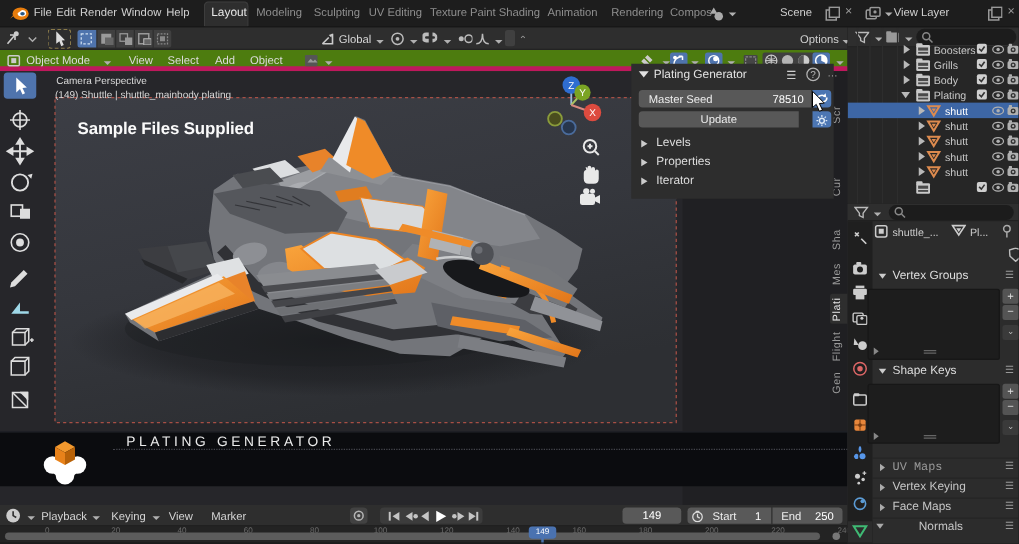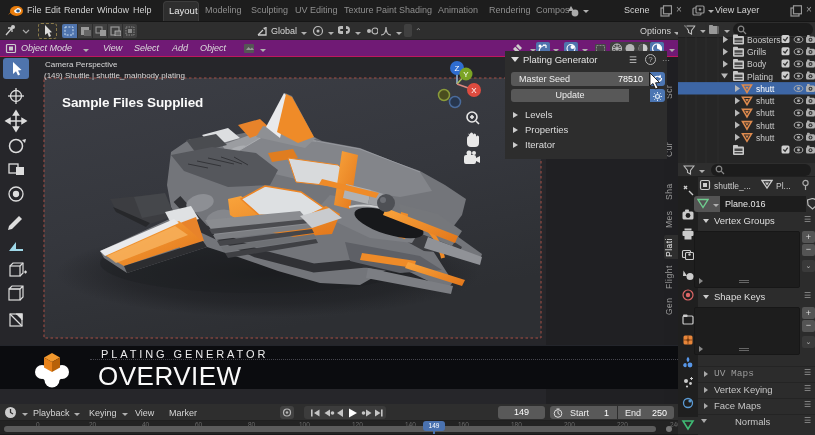--- a/index.html
+++ b/index.html
@@ -122,21 +122,21 @@
   <svg class="abs" style="left:380px;top:3px" width="12" height="12" viewBox="0 0 12 12">
         <path d="M1,10 Q6,10 6,2 Q6,10 11,10" fill="none" stroke="#bbb" stroke-width="1.2"></path>
       </svg>
   <span class="abs v" style="left:393px;top:10px"></span>
   <span class="abs" style="left:404px;top:2px;width:8px;height:13px;background:#404040;border-radius:2px;"></span>
   <span class="abs" style="left:415px;top:5px;color:#999;font-size:8px;">⌃</span>
   <span class="abs" style="left:640px;top:4px;color:#d0d0d0;font-size:9px;">Options</span>
   <span class="abs v" style="left:671px;top:10px"></span>
 </div>
 
-<div class="abs" style="left:0;top:40px;width:678px;height:17px;background:#701a75;border-bottom:1px solid #be185d;font-style:italic;" id="row3">
+<div class="abs" style="left:0;top:40px;width:678px;height:17px;background:#4d7c0f;border-bottom:4px solid #be185d;" id="row3">
   <svg class="abs" style="left:5px;top:3px" width="12" height="11" viewBox="0 0 12 11">
         <rect x="1.5" y="1.5" width="9" height="8" rx="1" fill="none" stroke="#ccc" stroke-width="1.2"></rect>
         <rect x="4" y="3.5" width="4" height="4" fill="#ccc"></rect>
       </svg>
   <span class="abs" style="left:21px;top:3px;color:#dcdcdc;font-size:9px;">Object Mode</span>
   <span class="abs v" style="left:80px;top:9px"></span>
   <span class="abs" style="left:103px;top:3px;color:#dcdcdc;font-size:9px;">View</span>
   <span class="abs" style="left:134px;top:3px;color:#dcdcdc;font-size:9px;">Select</span>
   <span class="abs" style="left:172px;top:3px;color:#dcdcdc;font-size:9px;">Add</span>
   <span class="abs" style="left:200px;top:3px;color:#dcdcdc;font-size:9px;">Object</span>
@@ -408,21 +408,21 @@
     <span class="abs" style="left:8px;top:2px;color:#eee;font-size:9px;">Master Seed</span>
     <span class="abs" style="right:6px;top:2px;color:#fff;font-size:9px;">78510</span>
   </div>
   <div class="abs" style="left:145px;top:21px;width:15px;height:14px;background:#4c76b3;border-radius:0 3px 3px 0;"></div>
   <svg class="abs" style="left:147px;top:23px" width="11" height="10" viewBox="0 0 11 10">
         <path d="M1.5,6 a4,3.5 0 0 1 7,-2.5 M9.5,4 a4,3.5 0 0 1 -7,2.5" fill="none" stroke="#fff" stroke-width="1.2"></path>
         <path d="M8.5,0.5 L9,3.8 L6,3.2 Z" fill="#fff"></path>
         <path d="M2.5,9.5 L2,6.2 L5,6.8 Z" fill="#fff"></path>
       </svg>
 
-  <div class="abs" style="left:6px;top:38px;width:118px;height:13px;background:#585858;border-radius:3px 0 0 3px;text-align:center;color:#eee;font-size:9px;line-height:13px;">Update</div>
+  <div class="abs" style="left:6px;top:38px;width:128px;height:13px;background:#585858;border-radius:3px 0 0 3px;text-align:center;color:#eee;font-size:9px;line-height:13px;">Update</div>
   <div class="abs" style="left:145px;top:38px;width:15px;height:13px;background:#4c76b3;border-radius:0 3px 3px 0;"></div>
   <svg class="abs" style="left:148px;top:41px" width="9" height="9" viewBox="0 0 9 9">
         <circle cx="4.5" cy="4.5" r="2" fill="none" stroke="#dce8f5" stroke-width="1.2"></circle>
         <g stroke="#dce8f5" stroke-width="1">
           <line x1="4.5" y1="0" x2="4.5" y2="1.5"></line>
           <line x1="4.5" y1="7.5" x2="4.5" y2="9"></line>
           <line x1="0" y1="4.5" x2="1.5" y2="4.5"></line>
           <line x1="7.5" y1="4.5" x2="9" y2="4.5"></line>
           <line x1="1.3" y1="1.3" x2="2.3" y2="2.3"></line>
           <line x1="6.7" y1="6.7" x2="7.7" y2="7.7"></line>
@@ -447,21 +447,20 @@
     <circle cx="8" cy="24" r="7" fill="#fff"></circle>
     <circle cx="28" cy="24" r="7" fill="#fff"></circle>
     <circle cx="18" cy="32" r="7.5" fill="#fff"></circle>
     <polygon points="8,18 28,18 28,30 18,38 8,30" fill="#fff"></polygon>
     <polygon points="18,5 26,9.5 18,14 10,9.5" fill="#f2992e"></polygon>
     <polygon points="10,9.5 18,14 18,24 10,19.5" fill="#e8821a"></polygon>
     <polygon points="26,9.5 18,14 18,24 26,19.5" fill="#b86208"></polygon>
   </svg>
   <div class="abs" style="left:90px;top:13px;width:588px;height:1px;border-top:1px dotted #46464e;"></div>
   <div class="abs" style="left:101px;top:2px;color:#ececec;font-size:11px;letter-spacing:2.9px;">PLATING GENERATOR</div>
-  <div class="abs" style="left:98px;top:15px;color:#fafafa;font-size:26px;letter-spacing:0.5px;">OVERVIEW</div>
 </div>
 
 <div class="abs" style="left:0;top:404px;width:678px;height:17px;background:#2e2e2e;border-bottom:1px solid #202020;padding-left:16px;" id="tlhead">
   <svg class="abs" style="left:4px;top:2px" width="13" height="13" viewBox="0 0 13 13">
         <circle cx="6.5" cy="6.5" r="5.5" fill="#ccc"></circle>
         <path d="M6.5,3 L6.5,6.5 L9,8" stroke="#2e2e2e" stroke-width="1.3" fill="none"></path>
       </svg>
   <span class="abs v" style="left:19px;top:9px"></span>
   <span class="abs" style="left:33px;top:4px;color:#d5d5d5;font-size:9px;">Playback</span>
   <span class="abs v" style="left:71px;top:9px"></span>
@@ -733,28 +732,20 @@
   <svg class="abs" style="left:83px;top:16px" width="12" height="12" viewBox="0 0 12 12">
         <path d="M1,1.5 L11,1.5 L6,9 Z" fill="none" stroke="#ccc" stroke-width="1.3"></path>
         <path d="M4,3.5 L8,3.5 L6,6.5 Z" fill="#ccc"></path>
       </svg>
   <span class="abs" style="left:98px;top:18px;color:#ccc;font-size:8.5px;">Pl...</span>
   <svg class="abs" style="left:122px;top:16px" width="11" height="12" viewBox="0 0 11 12">
         <circle cx="5.5" cy="4" r="2.6" fill="none" stroke="#aaa" stroke-width="1.2"></circle>
         <line x1="5.5" y1="6.6" x2="5.5" y2="11" stroke="#aaa" stroke-width="1.2"></line>
       </svg>
 
-  <div class="abs" style="left:16px;top:33px;width:112px;height:16px;background:#545454;border-radius:3px 0 0 3px;">
-    <svg class="abs" style="left:3px;top:2px" width="12" height="12" viewBox="0 0 12 12">
-          <path d="M1,1.5 L11,1.5 L6,9.5 Z" fill="none" stroke="#6fce8f" stroke-width="1.4"></path>
-        </svg>
-    <span class="abs v" style="left:16px;top:8px"></span>
-    <span class="abs" style="left:26px;top:0;width:86px;height:16px;background:#1d1d1d;"></span>
-    <span class="abs" style="left:31px;top:3px;color:#e8e8e8;font-size:9px;">Plane.016</span>
-  </div>
   <svg class="abs" style="left:129px;top:35px" width="11" height="12" viewBox="0 0 11 12">
         <path d="M5.5,0.5 L10.5,2 L10,7 L5.5,11 L1,7 L0.5,2 Z" fill="none" stroke="#bbb" stroke-width="1.2"></path>
       </svg>
 
   <div class="abs" style="left:25px;top:56px;width:0;height:0;border-left:3.5px solid transparent;border-right:3.5px solid transparent;border-top:4.5px solid #ccc;"></div>
   <span class="abs" style="left:36px;top:52px;color:#dedede;font-size:9.5px;">Vertex Groups</span>
   <span class="abs" style="left:126px;top:52px;color:#999;font-size:8px;">☰</span>
   <div class="abs" style="left:16px;top:68px;width:106px;height:57px;background:#1d1d1d;border:1px solid #171717;border-radius:2px;">
     <div class="abs" style="left:4px;top:46px;width:0;height:0;border-top:3px solid transparent;border-bottom:3px solid transparent;border-left:4px solid #888;"></div>
     <div class="abs" style="left:44px;top:48px;width:10px;height:1px;background:#666;box-shadow:0 2px 0 #666;"></div>

